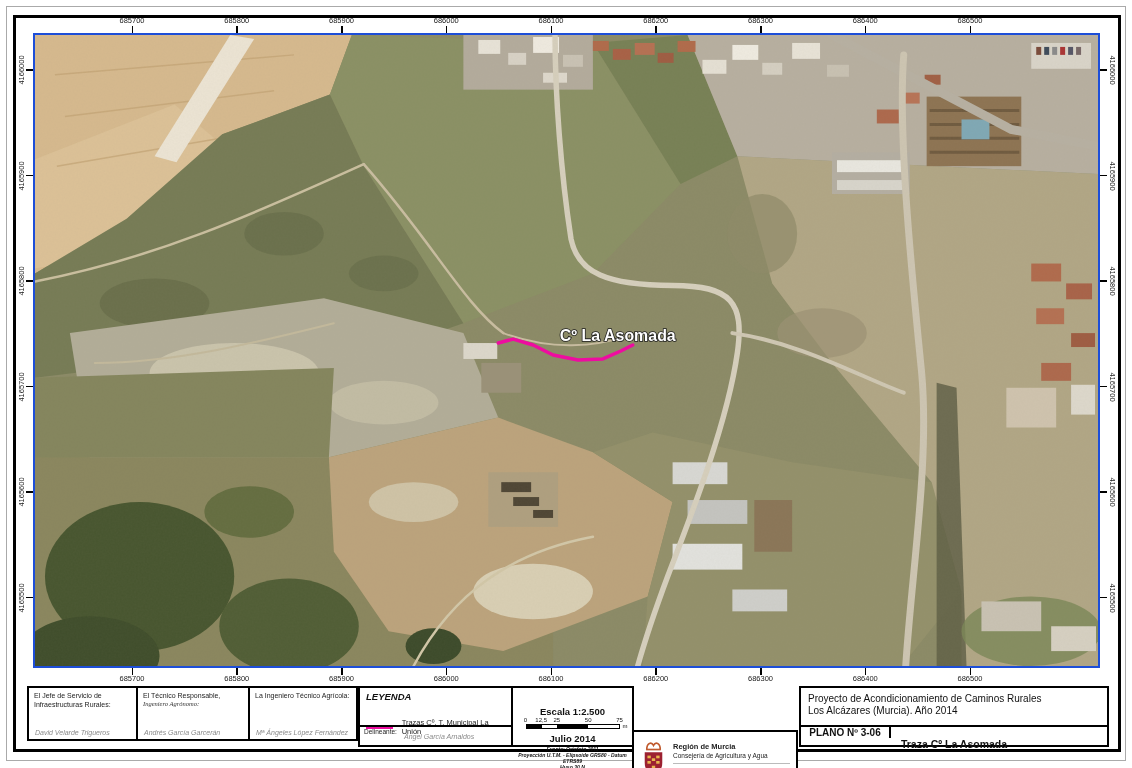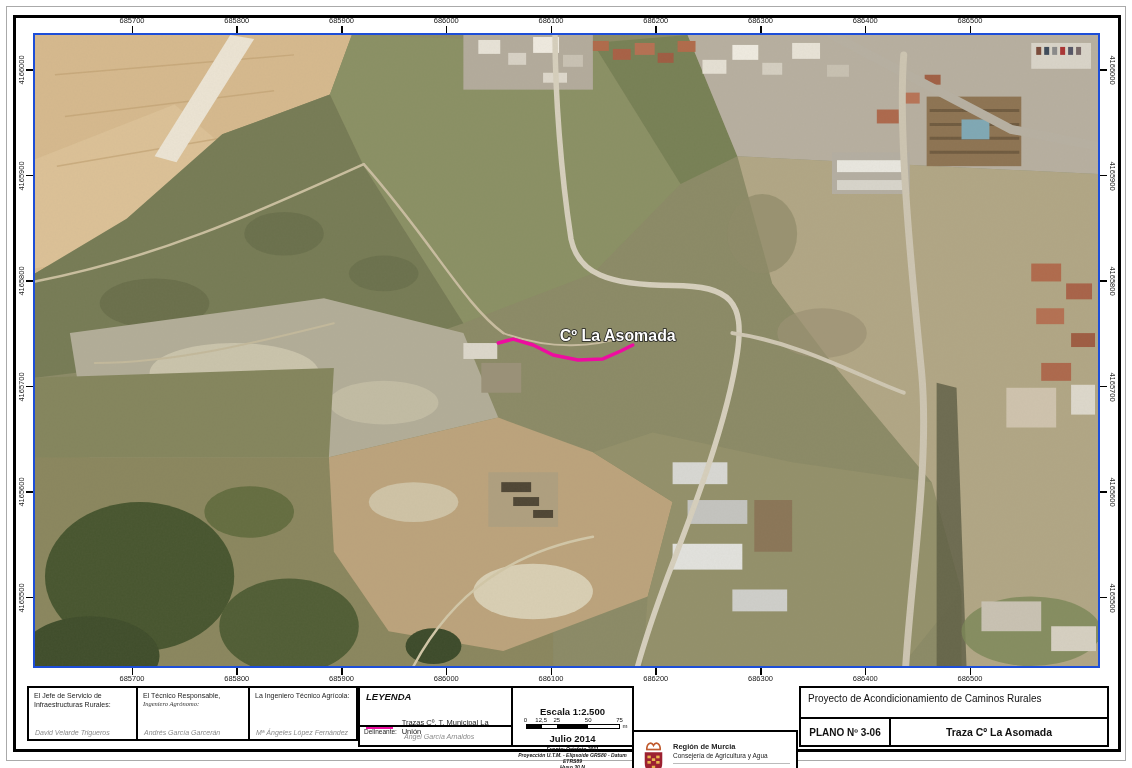--- a/index.html
+++ b/index.html
@@ -50,21 +50,21 @@
   .scale-fine { margin-top:1px; font-size:5.5px; font-weight:bold; font-style:italic; line-height:1.2; color:#111; transform:scale(0.92); }
 
   .logo-box { display:flex; align-items:center; padding:4px 6px;margin-top:44px; }
   .logo-text { margin-left:6px; width:130px; }
   .logo-region { font-size:7.5px; font-weight:bold; color:#222; }
   .logo-dept { font-size:6.5px; color:#222; margin-top:1px; }
   .logo-dir { font-size:6px; color:#222; margin-top:4px; border-top:1px solid #bbb; padding-top:3px; }
 
   .title-box { }
   .title-project { padding:5px 7px; font-size:10px; font-weight:normal; line-height:1.18; }
-  .title-bottom { position:absolute; left:0; right:0; bottom:0; height:28px; border-top:2px solid #000; display:flex; }
+  .title-bottom { position:absolute; left:0; right:0; bottom:0; height:20px; border-top:2px solid #000; display:flex;flex-direction:column; }
   .plano-label { width:90px; border-right:2px solid #000; font-size:10px; font-weight:bold;
     display:flex; align-items:center; justify-content:center; }
   .plano-title { flex:1; font-size:10.5px; font-weight:bold; display:flex; align-items:center; justify-content:center; }
 </style>
 </head>
 <body>
 
 <div class="page">
   <div class="page-border"></div>
   <div class="outer-frame"></div>
@@ -334,19 +334,20 @@
     <div class="logo-text">
       <div class="logo-region">Región de Murcia</div>
       <div class="logo-dept">Consejería de Agricultura y Agua</div>
       <div class="logo-dir">Dirección General de Regadíos y Desarrollo Rural</div>
     </div>
   </div>
 
   <div class="fbox title-box" style="left:799px; top:686px; width:310px; height:61px;">
     <div class="title-project">
       <div>Proyecto de Acondicionamiento de Caminos Rurales</div>
+      <div>Los Alcázares (Murcia). Año 2014</div>
     </div>
     <div class="title-bottom">
       <div class="plano-label">PLANO Nº 3-06</div>
       <div class="plano-title">Traza Cº La Asomada</div>
     </div>
   </div>
 </div>
 
 </body></html>

